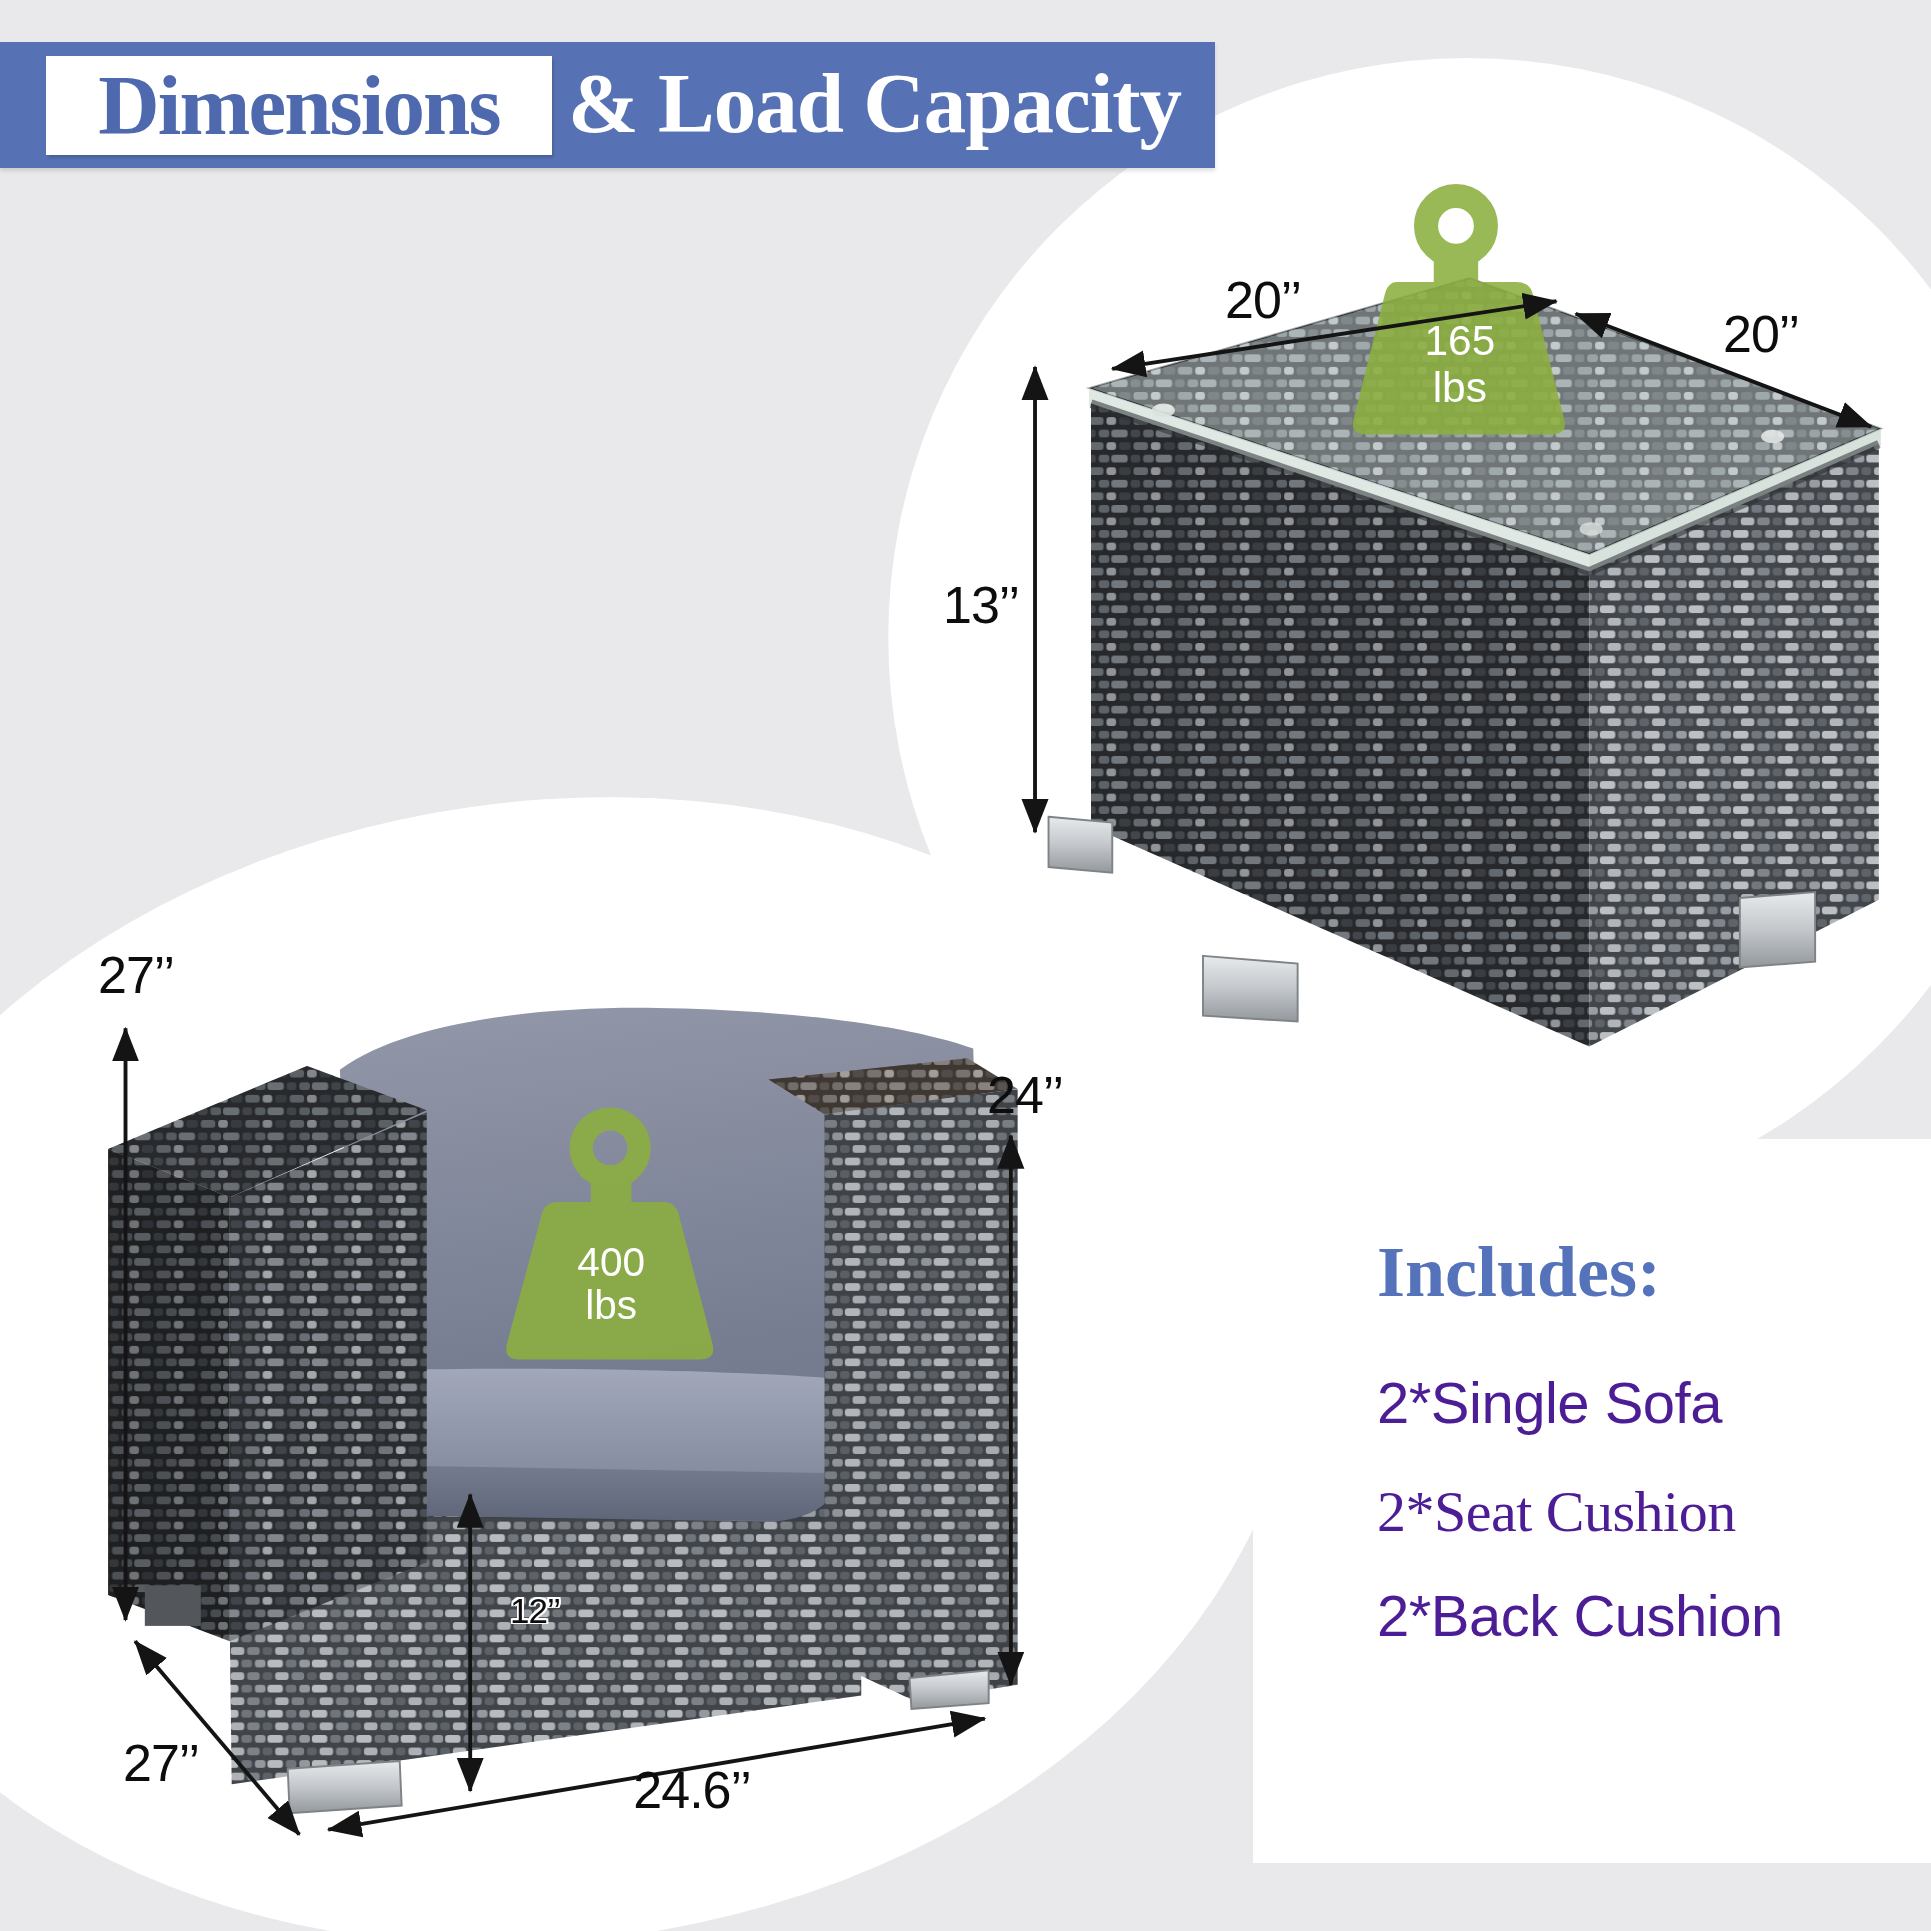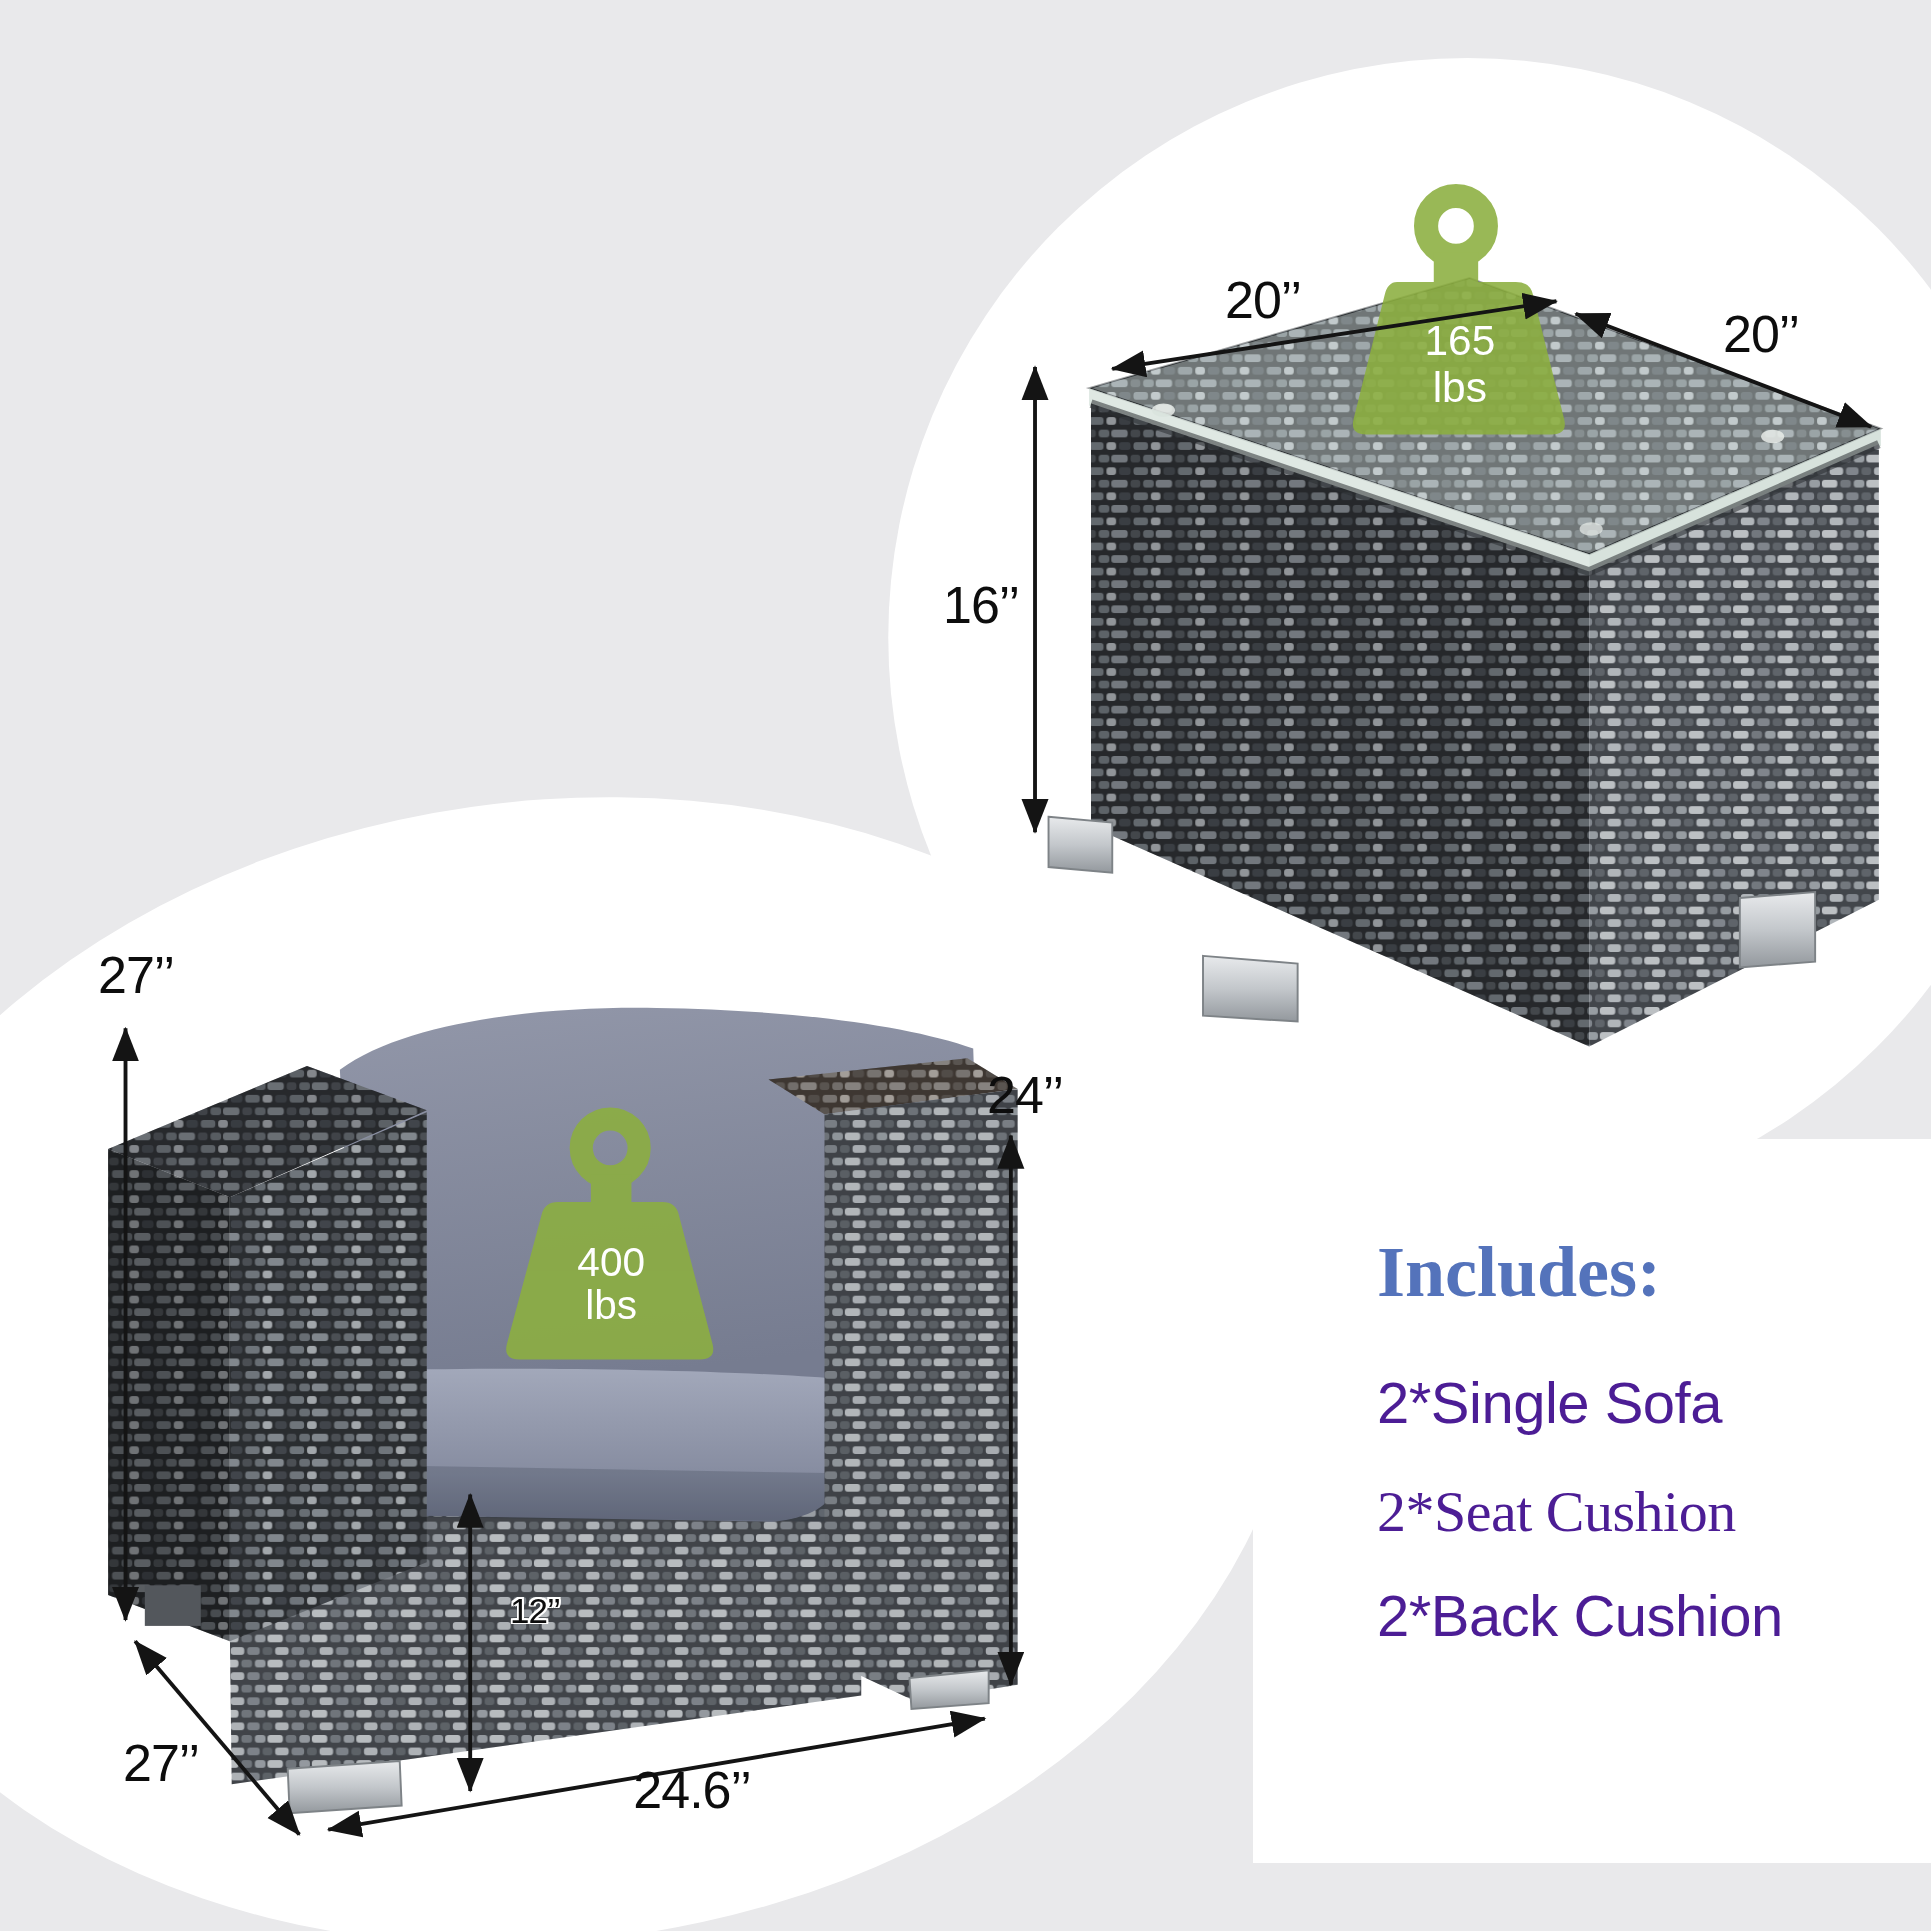--- a/index.html
+++ b/index.html
@@ -191,31 +191,37 @@
       <line x1="1632" y1="325" x2="1938" y2="442" marker-start="url(#ah)" marker-end="url(#ah)"></line>
       <line x1="1072" y1="380" x2="1072" y2="862" marker-start="url(#ah)" marker-end="url(#ah)"></line>
       <line x1="130" y1="1065" x2="130" y2="1678" marker-start="url(#ah)" marker-end="url(#ah)"></line>
       <line x1="1047" y1="1176" x2="1047" y2="1745" marker-start="url(#ah)" marker-end="url(#ah)"></line>
       <line x1="487" y1="1548" x2="487" y2="1855" marker-start="url(#ah)" marker-end="url(#ah)"></line>
       <line x1="340" y1="1895" x2="1020" y2="1780" marker-start="url(#ah)" marker-end="url(#ah)"></line>
       <line x1="140" y1="1700" x2="310" y2="1900" marker-start="url(#ah)" marker-end="url(#ah)"></line>
     </g>
   </svg>
 
+  <div class="banner">
+    <div class="hl-box">
+      <span class="hl-text">Dimensions</span>
+    </div>
+    <span class="rest-text">&amp; Load Capacity</span>
+  </div>
 
   <div class="includes-panel">
     <div class="includes-heading">Includes:</div>
     <div class="includes-item ii-0">2*Single Sofa</div>
     <div class="includes-item ii-1">2*Seat Cushion</div>
     <div class="includes-item ii-2">2*Back Cushion</div>
   </div>
 
   <div class="dim-label dl-20a">20’’</div>
   <div class="dim-label dl-20b">20’’</div>
-  <div class="dim-label dl-16">16’’</div>
+  <div class="dim-label dl-16">13’’</div>
   <div class="dim-label dl-27t">27’’</div>
   <div class="dim-label dl-24">24’’</div>
   <div class="dim-label dl-12">12’’</div>
   <div class="dim-label dl-285">24.6’’</div>
   <div class="dim-label dl-27b">27’’</div>
 
 </div>
 
 
 </body></html>

